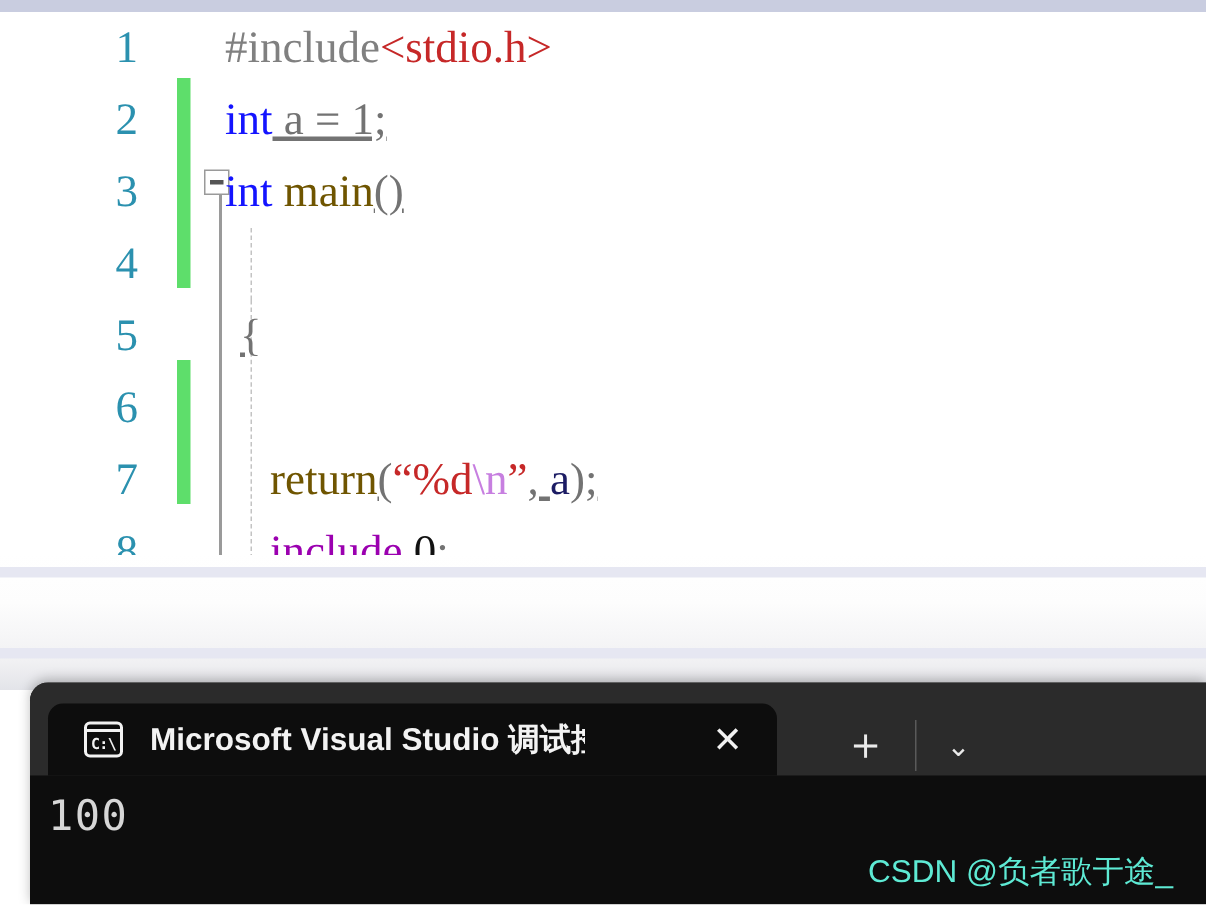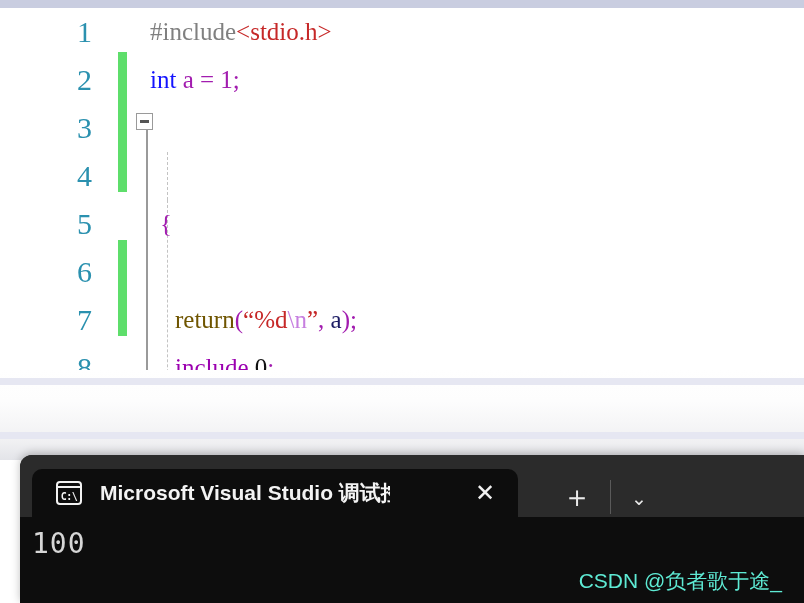--- a/index.html
+++ b/index.html
@@ -36,33 +36,33 @@
   .row { position:absolute; left:0; width:804px; height:48px; }
   .lineno {
     position:absolute; left:0; width:92px; text-align:right;
     font-family:"Liberation Serif", serif;
     font-size:30px; color:#2b91af; line-height:48px;
     letter-spacing:0px;
   }
   .codetext {
     position:absolute; left:150px; top:0; height:48px; line-height:48px;
     font-family:"Liberation Serif", serif;
-    font-size:25px; white-space:pre; color:#111111;
+    font-size:30px; white-space:pre; color:#111111;
   }
 
   
   .k-pre     { color:#808080; }      
   .k-str-red { color:#c62828; }      
   .k-type    { color:#1414ff; }      
   .k-func    { color:#6f5500; }      
   .k-num     { color:#111111; }
   .k-ident   { color:#1c1c64; }
   .k-kw      { color:#9b00b0; }      
   .k-esc     { color:#c77fe0; }      
-  .k-punct   { color:#a21caf; }
+  .k-punct   { color:#737373;text-decoration:underline; }
 
   
   .changebar { position:absolute; left:118px; width:9px; background:#5ede6b; }
 
   
   .collapse-box {
     position:absolute; left:136px; width:17px; height:17px;
     border:1.6px solid #9a9a9a; background:#ffffff;
   }
   .collapse-box i {
@@ -198,20 +198,21 @@
         <div class="codetext"><span class="k-pre">#include</span><span class="k-str-red">&lt;stdio.h&gt;</span></div>
       </div>
 
       <div class="row" style="top:48px;">
         <div class="lineno">2</div>
         <div class="codetext"><span class="k-type">int</span><span class="k-punct"> a = 1;</span></div>
       </div>
 
       <div class="row" style="top:96px;">
         <div class="lineno">3</div>
+        <div class="codetext"><span class="k-type">int</span><span> </span><span class="k-func">main</span><span class="k-punct">()</span></div>
       </div>
 
       <div class="row" style="top:144px;">
         <div class="lineno">4</div>
         <div class="codetext"></div>
       </div>
 
       <div class="row" style="top:192px;">
         <div class="lineno">5</div>
         <div class="codetext" style="left:160px;"><span class="k-punct">{</span></div>

